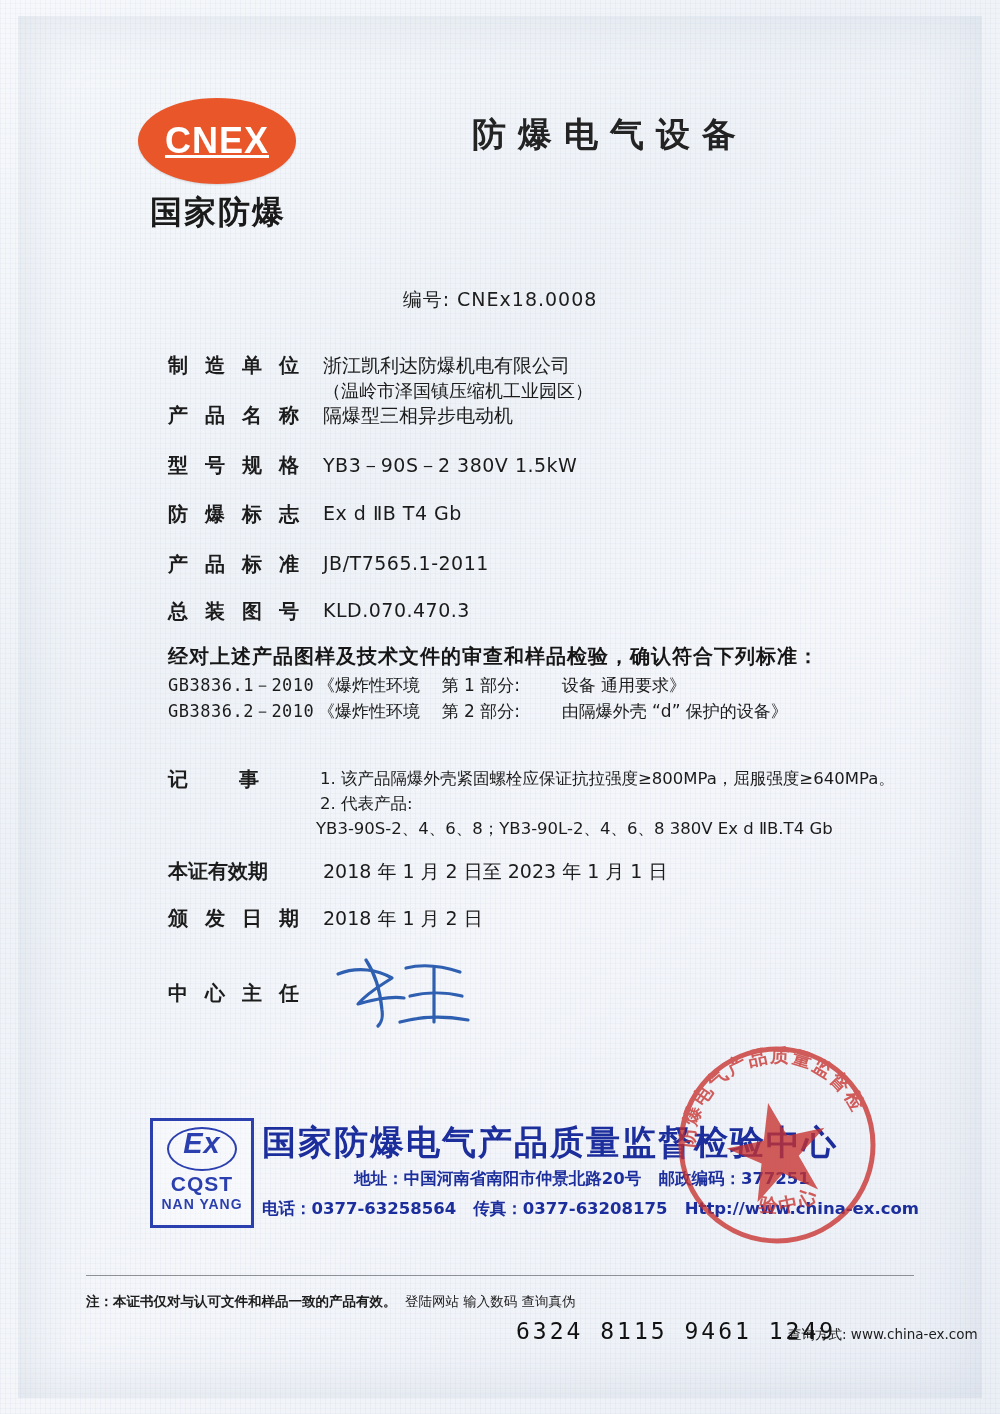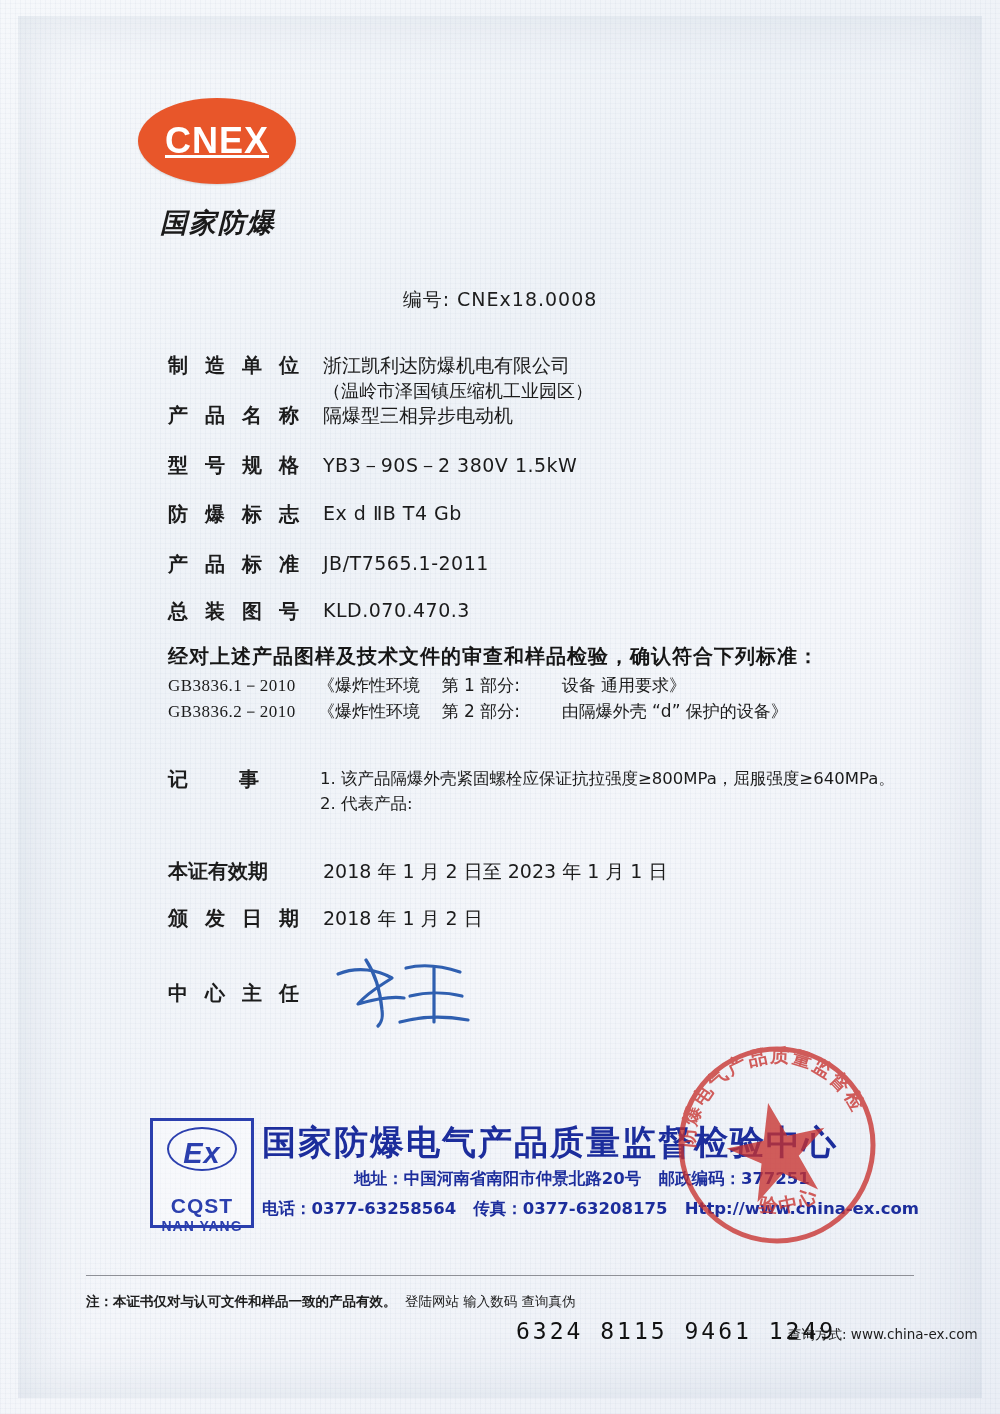--- a/index.html
+++ b/index.html
@@ -47,27 +47,26 @@
   }
   .cnex-oval span {
     color: #ffffff;
     font-family: "Liberation Sans", sans-serif;
     font-weight: bold;
     font-size: 36px;
     letter-spacing: 1px;
     text-decoration: underline;
   }
   .logo-cn {
-    margin-top: 21px;
-    font-size: 27px;
+    margin-top: 7px;
+    font-size: 32px;
     font-weight: bold;
     color: #1a1a1a;
     letter-spacing: 2px;
     font-family: "DejaVu Sans", "Liberation Sans", sans-serif;
-    font-style: italic;
   }
 
   .title-sm {
     position: absolute;
     left: 330px;
     top: 112px;
     width: 560px;
     text-align: center;
     font-size: 34px;
     font-weight: bold;
@@ -152,21 +151,21 @@
     font-family: "DejaVu Sans", "Liberation Sans", sans-serif;
   }
   .std-line {
     position: absolute;
     left: 168px;
     font-size: 17px;
     color: #1b1b1b;
     font-family: "DejaVu Sans", "Liberation Sans", sans-serif;
     white-space: nowrap;
   }
-  .std-line .code { display: inline-block; width: 150px; font-family: Liberation Serif, serif; }
+  .std-line .code { display: inline-block; width: 150px; }
   .std-line .part { display: inline-block; width: 120px; }
 
   
   .notes-lbl {
     position: absolute;
     left: 168px;
     top: 766px;
     font-size: 20px;
     font-weight: bold;
     color: #1c1c1c;
@@ -208,37 +207,37 @@
     top: 1118px;
     width: 98px;
     height: 104px;
     border: 3px solid #2b3fae;
     background: rgba(255,255,255,0.35);
     text-align: center;
     color: #2b3fae;
     font-family: "Liberation Sans", sans-serif;
   }
   .seal .ex {
-    margin-top: 16px;
+    margin-top: 6px;
     font-size: 29px;
     font-weight: bold;
     font-style: italic;
     letter-spacing: 1px;
   }
   .seal .oval {
     position: absolute;
     left: 14px;
     top: 6px;
     width: 66px;
     height: 40px;
     border: 2px solid #2b3fae;
     border-radius: 50%;
   }
   .seal .cqst {
-    margin-top: 24px;
+    margin-top: 12px;
     font-size: 21px;
     font-weight: bold;
     letter-spacing: 1px;
   }
   .seal .ny {
     font-size: 14px;
     font-weight: bold;
     letter-spacing: 1px;
   }
 
@@ -345,20 +344,21 @@
 <div class="page">
   <div class="paper-edge"></div>
 
   <div class="logo-block">
     <div class="cnex-oval">
       <span>CNEX</span>
     </div>
     <div class="logo-cn">国家防爆</div>
   </div>
 
+  <div class="title-sm">防爆电气设备</div>
   <div class="cert-no">编号: CNEx18.0008</div>
 
   <div class="field" style="top:352px">
     <div class="lbl">制 造 单 位</div>
     <div class="val">浙江凯利达防爆机电有限公司</div>
     <div class="val2">（温岭市泽国镇压缩机工业园区）</div>
   </div>
 
   <div class="field" style="top:402px">
     <div class="lbl">产 品 名 称</div>
@@ -391,20 +391,21 @@
     <span class="code mono-ish">GB3836.1－2010</span><span>《爆炸性环境</span>&nbsp;&nbsp;&nbsp;&nbsp;<span class="part">第 1 部分:</span><span>设备  通用要求》</span>
   </div>
 
   <div class="std-line" style="top:700px">
     <span class="code mono-ish">GB3836.2－2010</span><span>《爆炸性环境</span>&nbsp;&nbsp;&nbsp;&nbsp;<span class="part">第 2 部分:</span><span>由隔爆外壳 “d” 保护的设备》</span>
   </div>
 
   <div class="notes-lbl">记  事</div>
   <div class="note-line" style="top:768px">1. 该产品隔爆外壳紧固螺栓应保证抗拉强度≥800MPa，屈服强度≥640MPa。</div>
   <div class="note-line" style="top:793px">2. 代表产品:</div>
+  <div class="note-line" style="top:818px; left:316px;">YB3-90S-2、4、6、8；YB3-90L-2、4、6、8  380V  Ex d ⅡB.T4 Gb</div>
 
   <div class="field" style="top:858px">
     <div class="lbl" style="letter-spacing:0px;">本证有效期</div>
     <div class="val">2018 年 1 月 2 日至 2023 年 1 月 1 日</div>
   </div>
 
   <div class="field" style="top:905px">
     <div class="lbl">颁 发 日 期</div>
     <div class="val">2018 年 1 月 2 日</div>
   </div>

